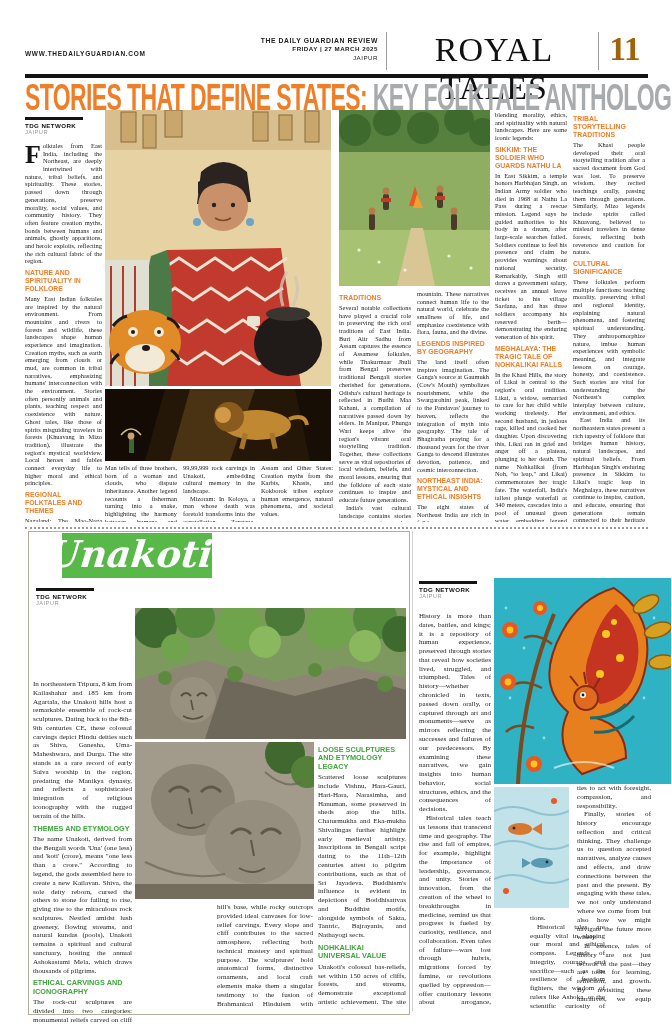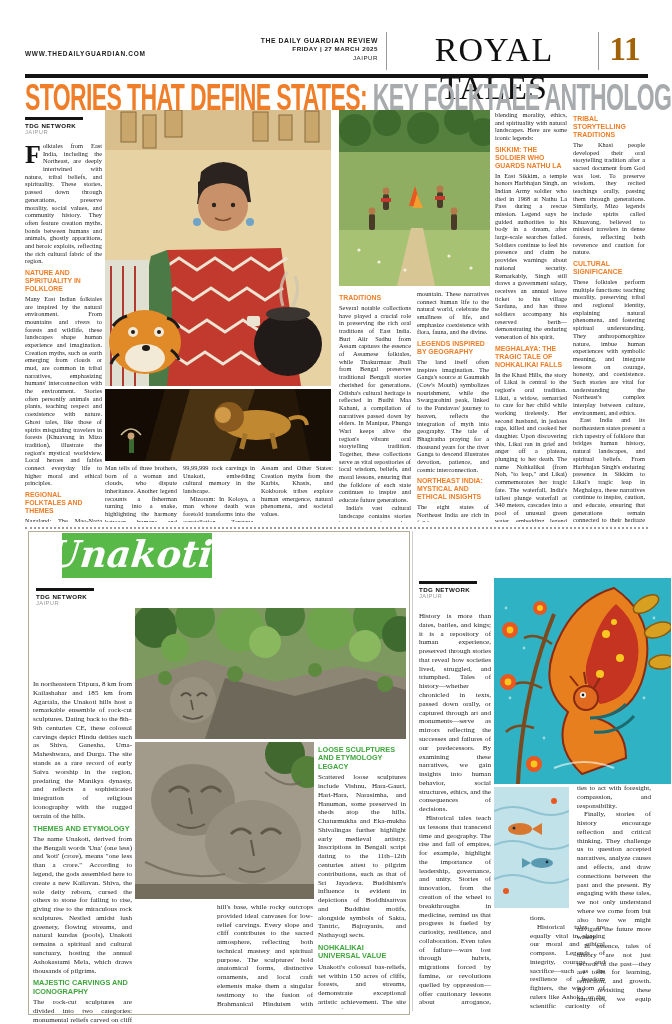--- a/index.html
+++ b/index.html
@@ -249,21 +249,21 @@
   <div class="abs byline" style="left:36px;top:588px;">
     <div class="bar"></div>
     <div class="net">TDG NETWORK</div>
     <div class="city">JAIPUR</div>
   </div>
 
   <div class="abs col bot-body unakoti-art" style="left:33px;top:680px;width:99px;height:364px;">
       <div class="para">In northeastern Tripura, 8 km from Kailashahar and 185 km from Agartala, the Unakoti hills host a remarkable ensemble of rock-cut sculptures. Dating back to the 8th–9th centuries CE, these colossal carvings depict Hindu deities such as Shiva, Ganesha, Uma-Maheshwara, and Durga. The site stands as a rare record of early Saiva worship in the region, predating the Manikya dynasty, and reflects a sophisticated integration of religious iconography with the rugged terrain of the hills.</div>
       <div class="sub">THEMES AND ETYMOLOGY</div>
       <div class="para">The name Unakoti, derived from the Bengali words 'Una' (one less) and 'koti' (crore), means "one less than a crore." According to legend, the gods assembled here to create a new Kailavan. Shiva, the sole deity reborn, cursed the others to stone for failing to rise, giving rise to the miraculous rock sculptures. Nestled amidst lush greenery, flowing streams, and natural kundas (pools), Unakoti remains a spiritual and cultural sanctuary, hosting the annual Ashokastami Mela, which draws thousands of pilgrims.</div>
-      <div class="sub">MAJESTIC CARVINGS AND ICONOGRAPHY</div>
+      <div class="sub">ETHICAL CARVINGS AND ICONOGRAPHY</div>
       <div class="para">The rock-cut sculptures are divided into two categories: monumental reliefs carved on cliff faces and loose stone figures scattered across the hills. The central figure, Unakotiswara Kala Bhairav, a 30-foot-tall Shiva, marked by a vertical third eye, tribal-inspired headgear, and delicate facial details. Surrounding it are depictions of Nandi, Durga, Gangadhara Shiva, Kirata-Kirati forms of Shiva and Parvati, and Hari-Hara, each narrating mytho-</div>
     </div>
 
   <div class="abs" style="left:135px;top:608px;width:271px;height:131px;" aria-label="Unakoti hillside rock carving covered in moss and trees">
     <svg width="271" height="131" viewBox="0 0 271 131" preserveAspectRatio="none">
       <rect width="271" height="131" fill="#7d9960"></rect>
       <g>
         <circle cx="20" cy="18" r="22" fill="#3e6a30"></circle>
           <circle cx="60" cy="10" r="20" fill="#558a3c"></circle>
         <circle cx="105" cy="20" r="24" fill="#6fa44c"></circle>

